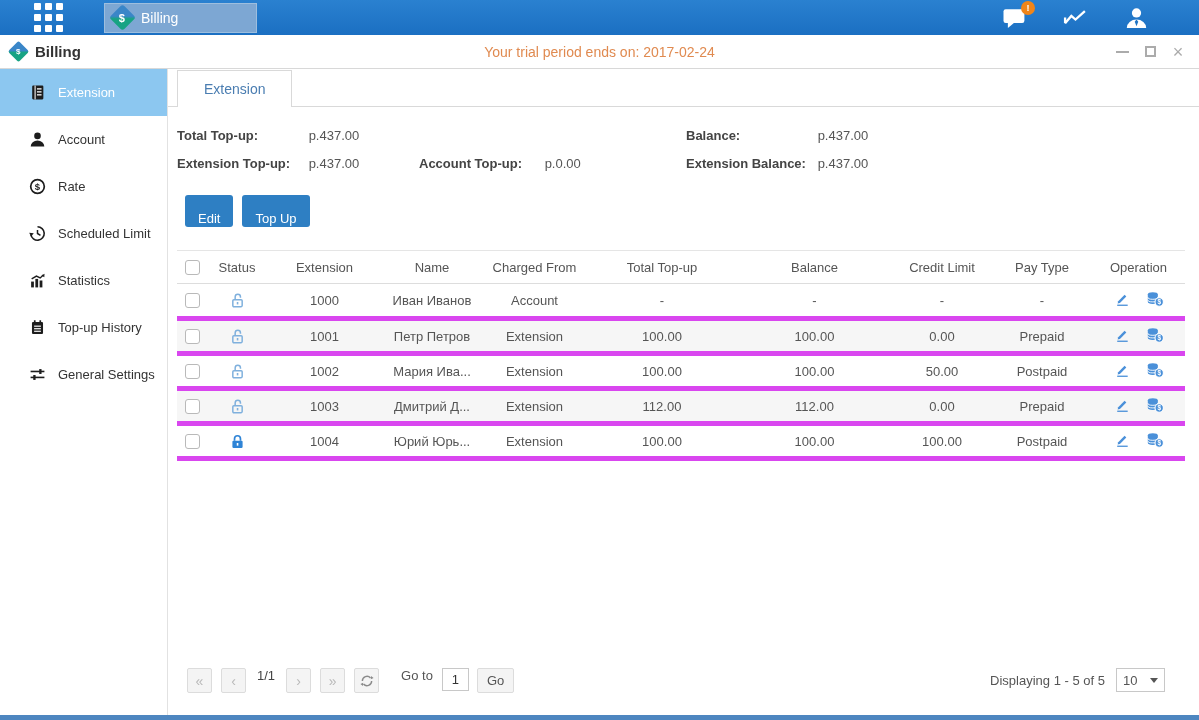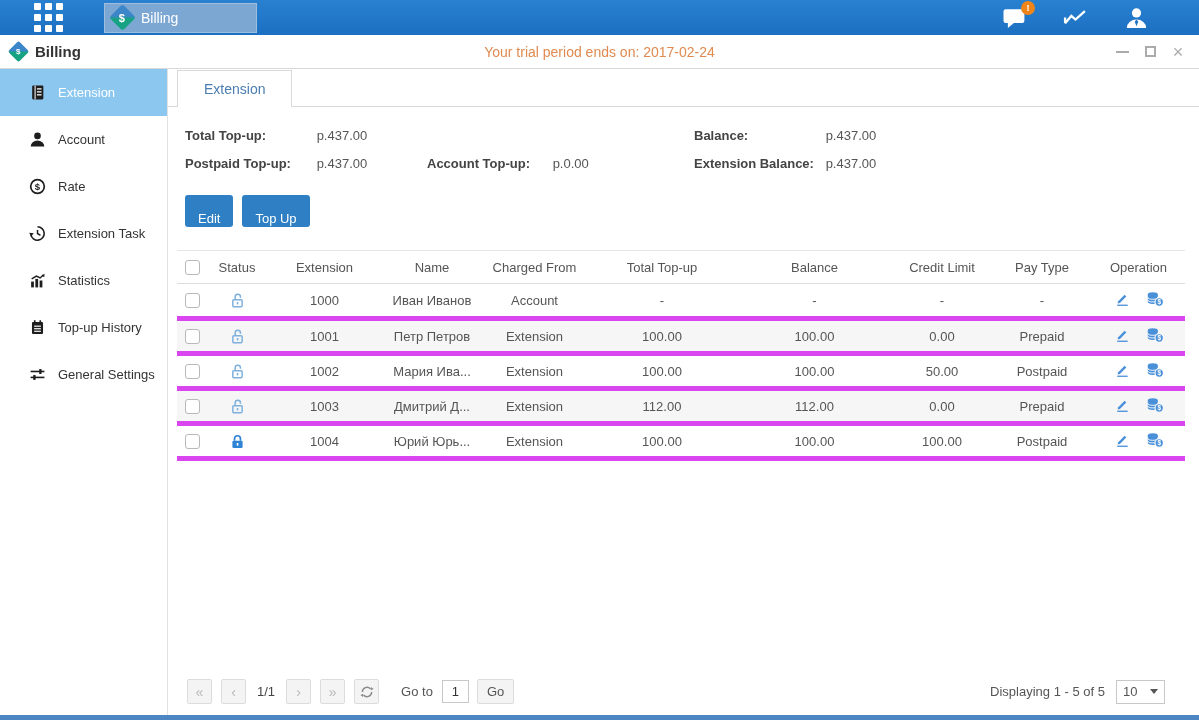--- a/index.html
+++ b/index.html
@@ -49,21 +49,21 @@
   .side-ic { width:17px; height:17px; color:#1d1d1d; flex:none; }
   .side-ic svg { width:100%; height:100%; }
 
   .content { flex:1; display:flex; flex-direction:column; min-width:0; background:#fff; }
   .tabstrip { height:38px; border-bottom:1px solid #d9d9d9; display:flex; align-items:flex-end; padding-left:9px; }
   .tab { height:37px; line-height:37px; padding:0 26px; background:#fff; border:1px solid #d9d9d9;
          border-bottom:none; margin-bottom:-1px; color:#4a7db1; font-size:14px; cursor:pointer; }
 
   .panel { flex:1; display:flex; flex-direction:column; padding:0 14px 0 9px; }
 
-  .summary { margin:21px 0 0 8px; display:grid; grid-template-columns:242px 267px 246px 1fr;
+  .summary { margin:21px 0 0 0; display:grid; grid-template-columns:242px 267px 246px 1fr;
              grid-row-gap:13px; font-size:13px; }
   .sum-lbl { font-weight:bold; color:#444; display:inline-block; min-width:128px; }
   .sum-val { color:#555; }
   .c1{grid-column:1} .c2{grid-column:2} .c3{grid-column:3} .c4{grid-column:4}
   .r1{grid-row:1} .r2{grid-row:2}
 
   .actions { margin:24px 0 0 8px; display:flex; gap:9px; }
   .btn { height:28px; padding:16px 13px; background:var(--accent,#2e7fc3); color:#fff; border:none;
          border-radius:3px; font-size:13px; font-family:inherit; cursor:pointer; }
 
@@ -77,21 +77,21 @@
         background:#fff; vertical-align:middle; cursor:pointer; }
   .lock { display:inline-block; width:17px; height:17px; vertical-align:middle; }
   .lock svg { width:100%; height:100%; }
   .lock-unlocked { color:var(--lock-outline,#7fb0dd); }
   .lock-locked { color:var(--locked-blue,#2f84d6); }
   .ops { display:inline-flex; gap:15px; align-items:center; }
   .op-ic { width:18px; height:16px; color:var(--icon-blue,#4a90d9); cursor:pointer; }
   .op-ic svg { width:100%; height:100%; }
 
   
-  .pagination { margin-top:auto; height:47px; display:flex; align-items:center;
+  .pagination { margin-top:auto; height:47px; display:flex; align-items:flex-start;
                 padding:0 20px 0 10px; font-size:13px; color:#555; }
   .pg-btn { width:25px; height:25px; border:1px solid #dcdcdc; background:#f4f4f4; border-radius:2px;
             display:flex; align-items:center; justify-content:center; color:#b9b9b9; font-size:14px;
             margin-right:9px; cursor:pointer; flex:none; }
   .pg-first::after{content:"\00AB";} .pg-prev::after{content:"\2039";}
   .pg-next::after{content:"\203A";} .pg-last::after{content:"\00BB";}
   .pg-label { margin:0 11px 0 2px; color:#444; }
   .pg-refresh { color:#8a8a8a; }
   .pg-refresh svg { width:14px; height:14px; }
   .goto-label { margin:0 9px 0 13px; }
@@ -185,21 +185,21 @@
             <text x="8" y="11.3" text-anchor="middle" font-size="9" font-weight="bold" fill="currentColor">$</text>
           </svg></span>
         <span>Rate</span>
       </div>
       <div class="side-item">
         <span class="side-ic"><svg viewBox="0 0 16 16">
             <path d="M8 1.7a6.3 6.3 0 1 1-6.2 7.3" fill="none" stroke="currentColor" stroke-width="1.5"></path>
             <polygon points="0.2,7.4 4.5,7.7 1.9,10.8" fill="currentColor"></polygon>
             <path d="M8 4.6V8l2.8 1.8" fill="none" stroke="currentColor" stroke-width="1.4"></path>
           </svg></span>
-        <span>Extension Task</span>
+        <span>Scheduled Limit</span>
       </div>
       <div class="side-item">
         <span class="side-ic"><svg viewBox="0 0 16 16">
             <rect x="2" y="9" width="2.6" height="5.5" fill="currentColor"></rect>
             <rect x="6" y="6.5" width="2.6" height="8" fill="currentColor"></rect>
             <rect x="10" y="8" width="2.6" height="6.5" fill="currentColor"></rect>
             <path d="M2.5 6.5 L7 3.8 L10.5 5.6 L13.5 2.8" fill="none" stroke="currentColor" stroke-width="1.3"></path>
             <polygon points="14.6,1.6 14.4,5 11.8,3.2" fill="currentColor"></polygon>
           </svg></span>
         <span>Statistics</span>
@@ -235,21 +235,21 @@
       <div class="summary">
         <div class="c1 r1">
           <span class="sum-lbl">Total Top-up:</span>
           <span class="sum-val">p.437.00</span>
         </div>
         <div class="c3 r1">
           <span class="sum-lbl">Balance:</span>
           <span class="sum-val">p.437.00</span>
         </div>
         <div class="c1 r2">
-          <span class="sum-lbl">Postpaid Top-up:</span>
+          <span class="sum-lbl">Extension Top-up:</span>
           <span class="sum-val">p.437.00</span>
         </div>
         <div class="c2 r2">
           <span class="sum-lbl" style="min-width:122px">Account Top-up:</span>
           <span class="sum-val">p.0.00</span>
         </div>
         <div class="c3 r2">
           <span class="sum-lbl">Extension Balance:</span>
           <span class="sum-val">p.437.00</span>
         </div>

